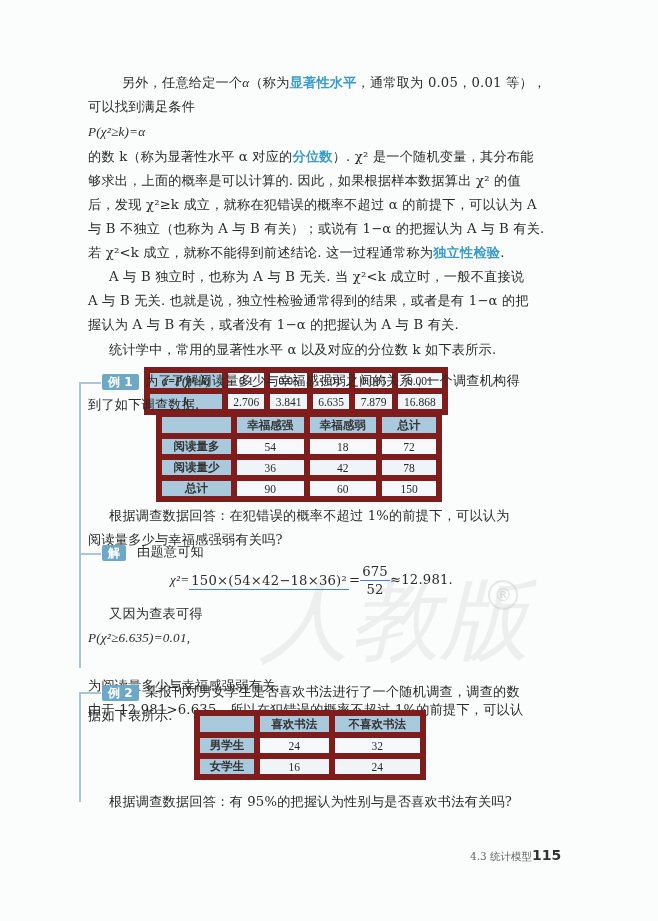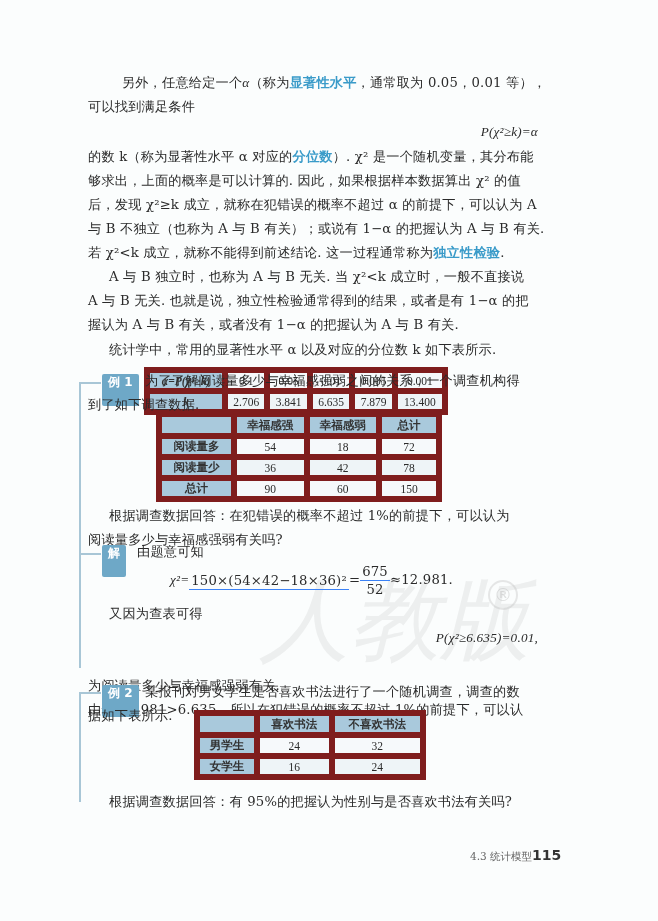--- a/index.html
+++ b/index.html
@@ -1,28 +1,28 @@
 <!DOCTYPE html>
 <html><head>
   <meta charset="utf-8">
   <style>
     * { box-sizing: border-box; margin: 0; padding: 0; }
     html, body { width: 658px; height: 921px; background: #fbfdfd; overflow: hidden; }
     body { position: relative; font-family: "DejaVu Serif", "Liberation Serif", serif; color: #2a2a2a; font-size: 13.2px; }
     .line { position: absolute; left: 88px; width: 450px; white-space: nowrap; line-height: 20px; height: 22px; letter-spacing: 0.2px; }
     .indent { left: 109px; }
-    .center { text-align: right; left: 88px; width: 450px; }
+    .center { text-align: left; left: 88px; width: 450px; }
     .hl { color: #3a9bc9; font-weight: bold; }
     .it { font-style: italic; font-family: "Liberation Serif", serif; }
     table.dt { position: absolute; border-collapse: collapse; font-size: 11.5px; }
     table.dt td { border: 6px solid #7f1d1d; text-align: center; height: 21px; }
     table.dt td.hd { background: #a9c9dc; font-weight: bold; color: #333; }
     table.dt td.bd { background: #eef4f7; font-family: "Liberation Serif", serif; }
     table.dt td.bd2 { background: #f6f9fb; font-family: "Liberation Serif", serif; }
-    .badge { position: absolute; background: #6ea8c7; color: #fff; font-weight: bold; font-size: 12px; height: 32px; line-height: 16px; padding: 0 6px; border-radius: 2px; font-family: "DejaVu Sans", sans-serif; }
+    .badge { position: absolute; background: #6ea8c7; color: #fff; font-weight: bold; font-size: 12px; height: 16px; line-height: 16px; padding: 0 6px; border-radius: 2px; font-family: "DejaVu Sans", sans-serif; }
     .vrule { position: absolute; width: 2px; background: #a8c6d6; }
     .hrule { position: absolute; height: 2px; background: #a8c6d6; }
     .frac { display: inline-block; vertical-align: middle; text-align: center; }
     .frac .num { display: block; border-bottom: 1px solid #3b82f6; padding: 0 2px; line-height: 17px; }
     .frac .den { display: block; line-height: 17px; }
     .watermark { position: absolute; left: 260px; top: 560px; font-size: 90px; color: rgba(180,180,180,0.18); font-family: "DejaVu Serif", serif; font-style: italic; }
     .reg { position: absolute; left: 488px; top: 580px; width: 30px; height: 30px; border: 2px solid rgba(180,180,180,0.3); border-radius: 50%; color: rgba(180,180,180,0.4); font-size: 18px; text-align: center; line-height: 26px; font-family: "DejaVu Sans", sans-serif; }
     .footer { position: absolute; top: 850px; left: 470px; font-size: 10.5px; color: #666; white-space: nowrap; }
     .pagenum { position: absolute; top: 847px; left: 532px; font-size: 14px; font-weight: bold; color: #333; font-family: "DejaVu Sans", sans-serif; }
   </style>
@@ -62,21 +62,21 @@
     <td class="bd2">0.01</td>
     <td class="bd2">0.005</td>
     <td class="bd2">0.001</td>
   </tr>
   <tr>
     <td class="hd it">k</td>
     <td class="bd">2.706</td>
     <td class="bd">3.841</td>
     <td class="bd">6.635</td>
     <td class="bd">7.879</td>
-    <td class="bd">13.400</td>
+    <td class="bd">16.868</td>
   </tr>
 </tbody>
   </table>
 
 <div class="hrule" style="left:79px; top:382px; width:22px;"></div>
 <div class="vrule" style="left:79px; top:382px; height:286px;"></div>
 <div class="hrule" style="left:79px; top:553px; width:22px;"></div>
 <div class="hrule" style="left:79px; top:692px; width:22px;"></div>
 <div class="vrule" style="left:79px; top:692px; height:110px;"></div>
 

